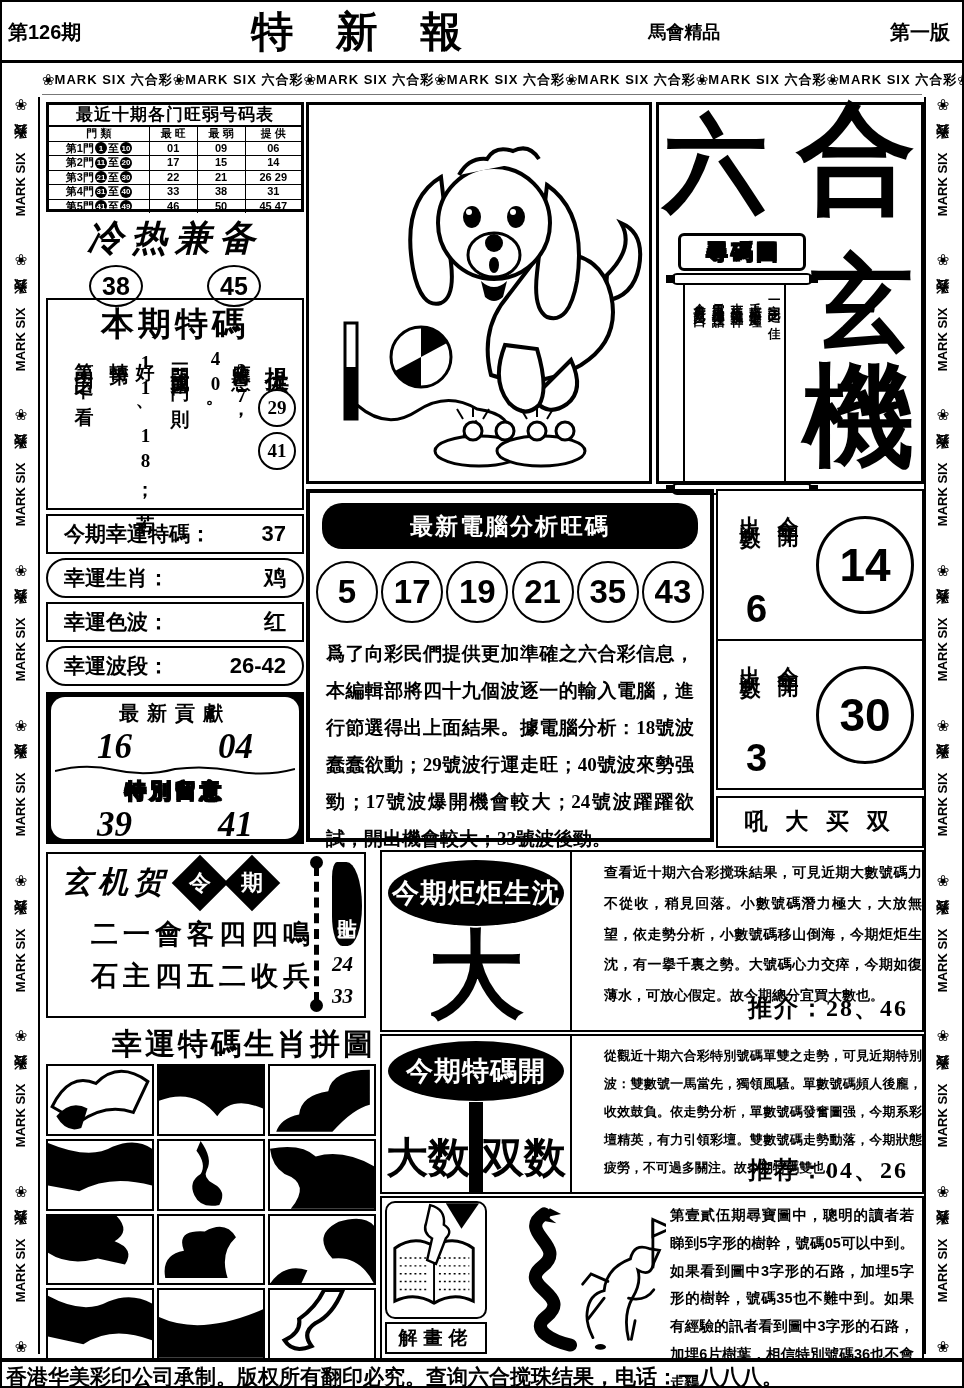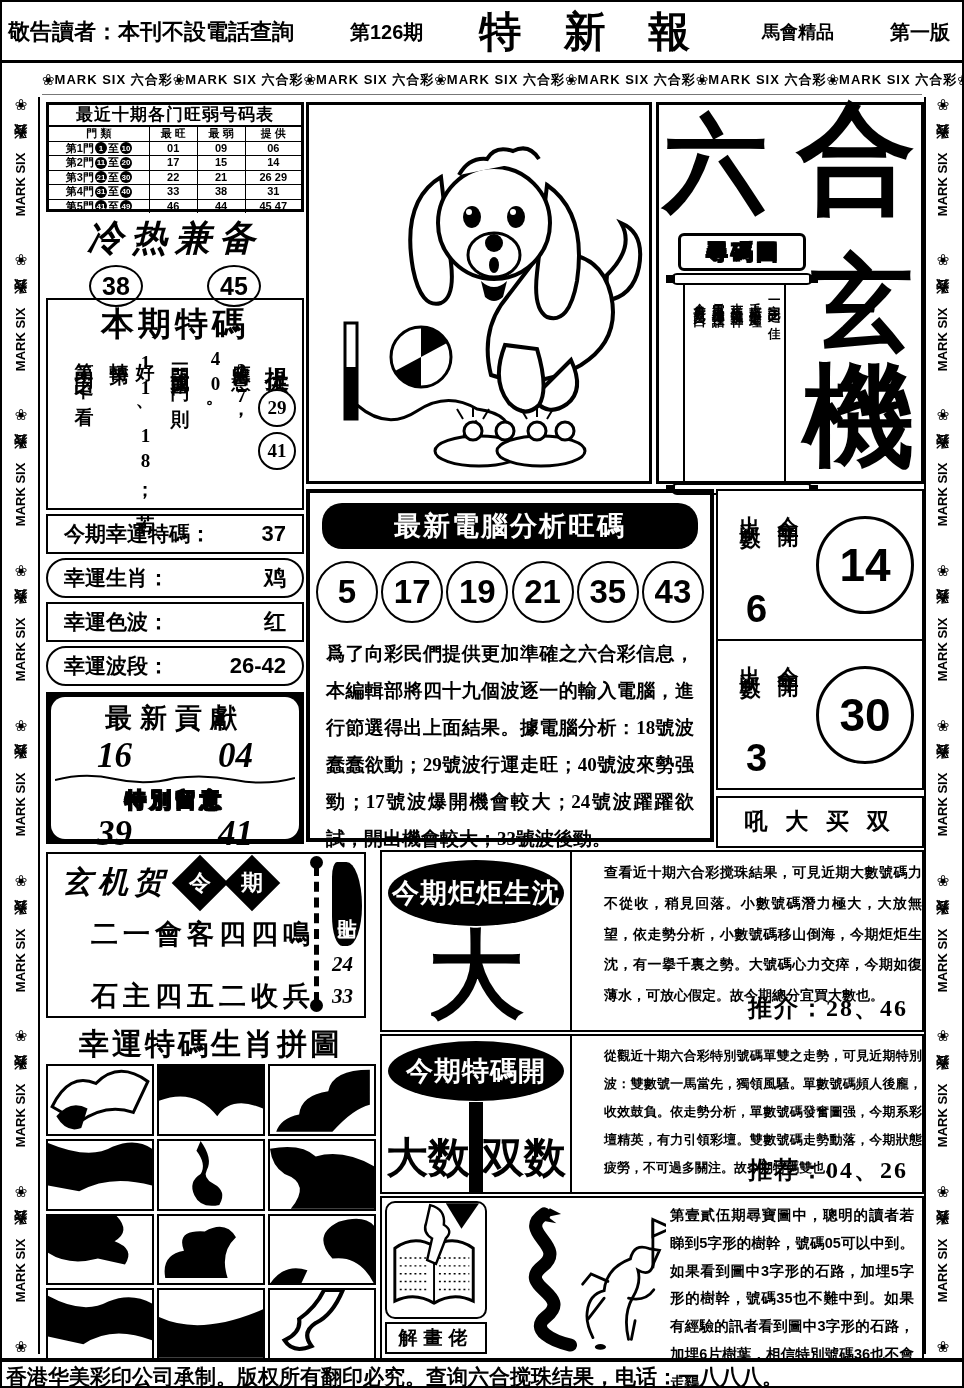--- a/index.html
+++ b/index.html
@@ -60,21 +60,21 @@
   #sc-provide .num-circle { width:38px; height:38px; font-size:19px; border-width:2px; }
 
   
   .lucky { left:44px; width:258px; height:40px; border:2px solid #000; display:flex; align-items:center; justify-content:space-between; padding:0 16px; font-size:21px; font-weight:bold; }
   .lucky .val { font-size:22px; }
   .lucky.pill { border-radius:20px; }
 
   
   #box-contrib { left:44px; top:690px; width:258px; height:152px; background:#000; padding:5px; }
   #box-contrib .inner { background:#fff; border-radius:14px; height:100%; position:relative; text-align:center; }
-  #box-contrib .c-title { font-size:27px; font-weight:900; letter-spacing:8px; padding-top:3px; }
+  #box-contrib .c-title { font-size:20px; font-weight:900; letter-spacing:8px; padding-top:3px; }
   .big-ital { font-family:"Liberation Serif",serif; font-style:italic; font-size:35px; font-weight:bold; }
   #box-contrib .nrow { display:flex; justify-content:space-between; padding:0 46px; }
   #box-contrib .wave { display:block; margin:-4px auto 0; }
   .outline-text { color:#fff; font-weight:900; -webkit-text-stroke:1.6px #000; text-shadow:1px 1px 0 #000,-1px 1px 0 #000,1px -1px 0 #000,-1px -1px 0 #000; }
   #box-contrib .note { font-size:21px; letter-spacing:4px; }
 
   
   #box-poem { left:44px; top:850px; width:320px; height:166px; border:2px solid #000; }
   #poem-head { position:absolute; top:8px; left:14px; display:flex; align-items:center; gap:8px; }
   #poem-head .script { font-size:30px; font-weight:900; font-style:italic; font-family:"Liberation Serif",serif; letter-spacing:6px; }
@@ -82,21 +82,21 @@
   .diamond span { transform:rotate(-45deg); color:#fff; font-size:22px; font-weight:900; }
   .poem-line { position:absolute; left:10px; font-size:27px; font-weight:900; font-family:"Liberation Serif",serif; letter-spacing:5px; white-space:nowrap;margin-left:33px; }
   #dash-line { position:absolute; left:266px; top:12px; bottom:14px; border-left:5px dashed #000; }
   #dash-line::before,#dash-line::after { content:""; position:absolute; left:-9px; width:13px; height:13px; border-radius:50%; background:#000; }
   #dash-line::before { top:-10px; } #dash-line::after { bottom:-10px; }
   #tip-blob { position:absolute; left:284px; top:8px; width:30px; height:84px; background:#000; border-radius:20% 60% 55% 40%; display:flex; align-items:center; justify-content:center; }
   #tip-blob span { writing-mode:vertical-rl; text-orientation:upright; color:#fff; font-size:19px; font-weight:900; }
   .tip-num { position:absolute; left:284px; font-family:"Liberation Serif",serif; font-style:italic; font-size:21px; font-weight:bold; }
 
   
-  #puzzle-title { left:44px; top:1022px; width:330px; text-align:center; font-size:30px; font-weight:900; font-family:Liberation Mono, monospace; letter-spacing:3px; }
+  #puzzle-title { left:44px; top:1022px; width:330px; text-align:right; font-size:30px; font-weight:900; font-family:Liberation Mono, monospace; letter-spacing:3px; }
   #puzzle-grid { left:44px; top:1062px; width:330px; height:296px; display:grid; grid-template-columns:repeat(3,1fr); grid-template-rows:repeat(4,1fr); gap:3px; }
   .pz { border:2px solid #000; background:#fff; overflow:hidden; }
   .pz svg { width:100%; height:100%; display:block; }
 
   
   #box-dog { left:304px; top:100px; width:346px; height:382px; border:3px solid #000; }
 
   
   #box-liuhe { left:654px; top:100px; width:268px; height:382px; border:3px solid #000; font-family:"Liberation Serif",serif; }
   .bigchar { position:absolute; font-weight:900; line-height:1; }
@@ -108,21 +108,21 @@
   #scroll-title { display:flex; justify-content:center; gap:4px; border:3px solid #000; border-radius:6px; padding:2px 4px; width:128px; margin:0 auto; background:#fff; }
   #scroll-title span { font-size:21px; letter-spacing:0; }
   .roller { height:12px; border:2px solid #000; border-radius:7px; position:relative; margin:2px 4px 0; background:#fff; }
   .roller::before,.roller::after { content:""; position:absolute; top:0; width:9px; height:8px; background:#000; }
   .roller::before { left:-7px; } .roller::after { right:-7px; }
   #scroll-body { margin:0 16px; border:2px solid #000; border-top:none; border-bottom:none; height:196px; padding:8px 3px; writing-mode:vertical-rl; text-orientation:upright; font-size:12.5px; font-weight:bold; line-height:1.25; }
   #scroll-body div { margin-left:3px; letter-spacing:2px; }
 
   
   #box-comp { left:304px; top:487px; width:408px; height:353px; border:4px solid #000; }
-  #comp-header { margin:10px auto 0; width:376px; height:46px; background:#000; color:#fff; border-radius:20px; text-align:center; line-height:46px; font-size:27px; font-weight:900; letter-spacing:2px; }
+  #comp-header { margin:10px auto 0; width:376px; height:46px; background:#000; color:#fff; border-radius:20px; text-align:center; line-height:46px; font-size:23px; font-weight:900; letter-spacing:2px; }
   #comp-nums { display:flex; justify-content:space-between; padding:0 6px; margin-top:12px; }
   #comp-nums .num-circle { width:62px; height:62px; font-size:33px; border-width:2px; }
   #comp-par { margin:12px 16px 0; font-family:"Liberation Serif",serif; font-weight:bold; font-size:19px; line-height:1.95; text-align:justify; }
 
   
   .acell { left:714px; width:208px; border:2px solid #000; display:flex; align-items:center; padding:6px 8px; background:#fff; }
   #acell-0 { top:487px; height:152px; }
   #acell-1 { top:637px; height:151px; }
   .acell .lab { writing-mode:vertical-rl; text-orientation:upright; font-family:"Liberation Serif",serif; font-size:21px; font-weight:bold; height:108px; position:relative; top:-12px; }
   .acell .lab div { margin-left:10px; letter-spacing:6px; }
@@ -157,21 +157,20 @@
   
   #foot-rule { top:1356px; left:0; right:0; height:4px; background:#000; }
   #footer { top:1361px; left:4px; right:4px; font-family:"Liberation Serif",serif; font-size:21px; font-weight:bold; white-space:nowrap; }
 </style>
 </head>
 <body>
 
 <div id="page">
 
   <div id="masthead" class="abs">
-    <span class="notice">敬告讀者：本刊不設電話查詢</span>
     <span class="issue">第126期</span>
     <span class="title serif">特 新 報</span>
     <span class="brand serif">馬會精品</span>
     <span class="edition">第一版</span>
   </div>
   <div id="head-rule" class="abs"></div>
 
   <div class="strip-top abs">
       <span class="flower">❀</span>
       <span class="mq">MARK SIX 六合彩</span>
@@ -281,21 +280,21 @@
       <div class="tc c4">31</div>
     </div>
     <div class="trow">
       <div class="tc c1">
           <span>第5門</span>
           <span class="bcirc">41</span>
           <span>至</span>
           <span class="bcirc">49</span>
         </div>
       <div class="tc c2">46</div>
-      <div class="tc c3">44</div>
+      <div class="tc c3">50</div>
       <div class="tc c4">45 47</div>
     </div>
   </div>
 
   <div id="box-coldhot" class="abs">
     <div class="ch-title">冷热兼备</div>
     <div class="row">
       <span class="num-circle">38</span>
       <span class="num-circle">45</span>
     </div>
@@ -355,21 +354,21 @@
     <div id="poem-head">
       <span class="script">玄机贺</span>
       <span class="diamond">
           <span>令</span>
         </span>
       <span class="diamond">
           <span>期</span>
         </span>
     </div>
     <div class="poem-line" style="top:62px;">二一會客四四鳴</div>
-    <div class="poem-line" style="top:124px;">石主四五二收兵</div>
+    <div class="poem-line" style="top:104px;">石主四五二收兵</div>
     <div id="dash-line"></div>
     <div id="tip-blob">
         <span>貼士</span>
       </div>
     <div class="tip-num" style="top:98px;">24</div>
     <div class="tip-num" style="top:130px;">33</div>
   </div>
 
   <div id="puzzle-title" class="abs">幸運特碼生肖拼圖</div>
   <div id="puzzle-grid" class="abs">

